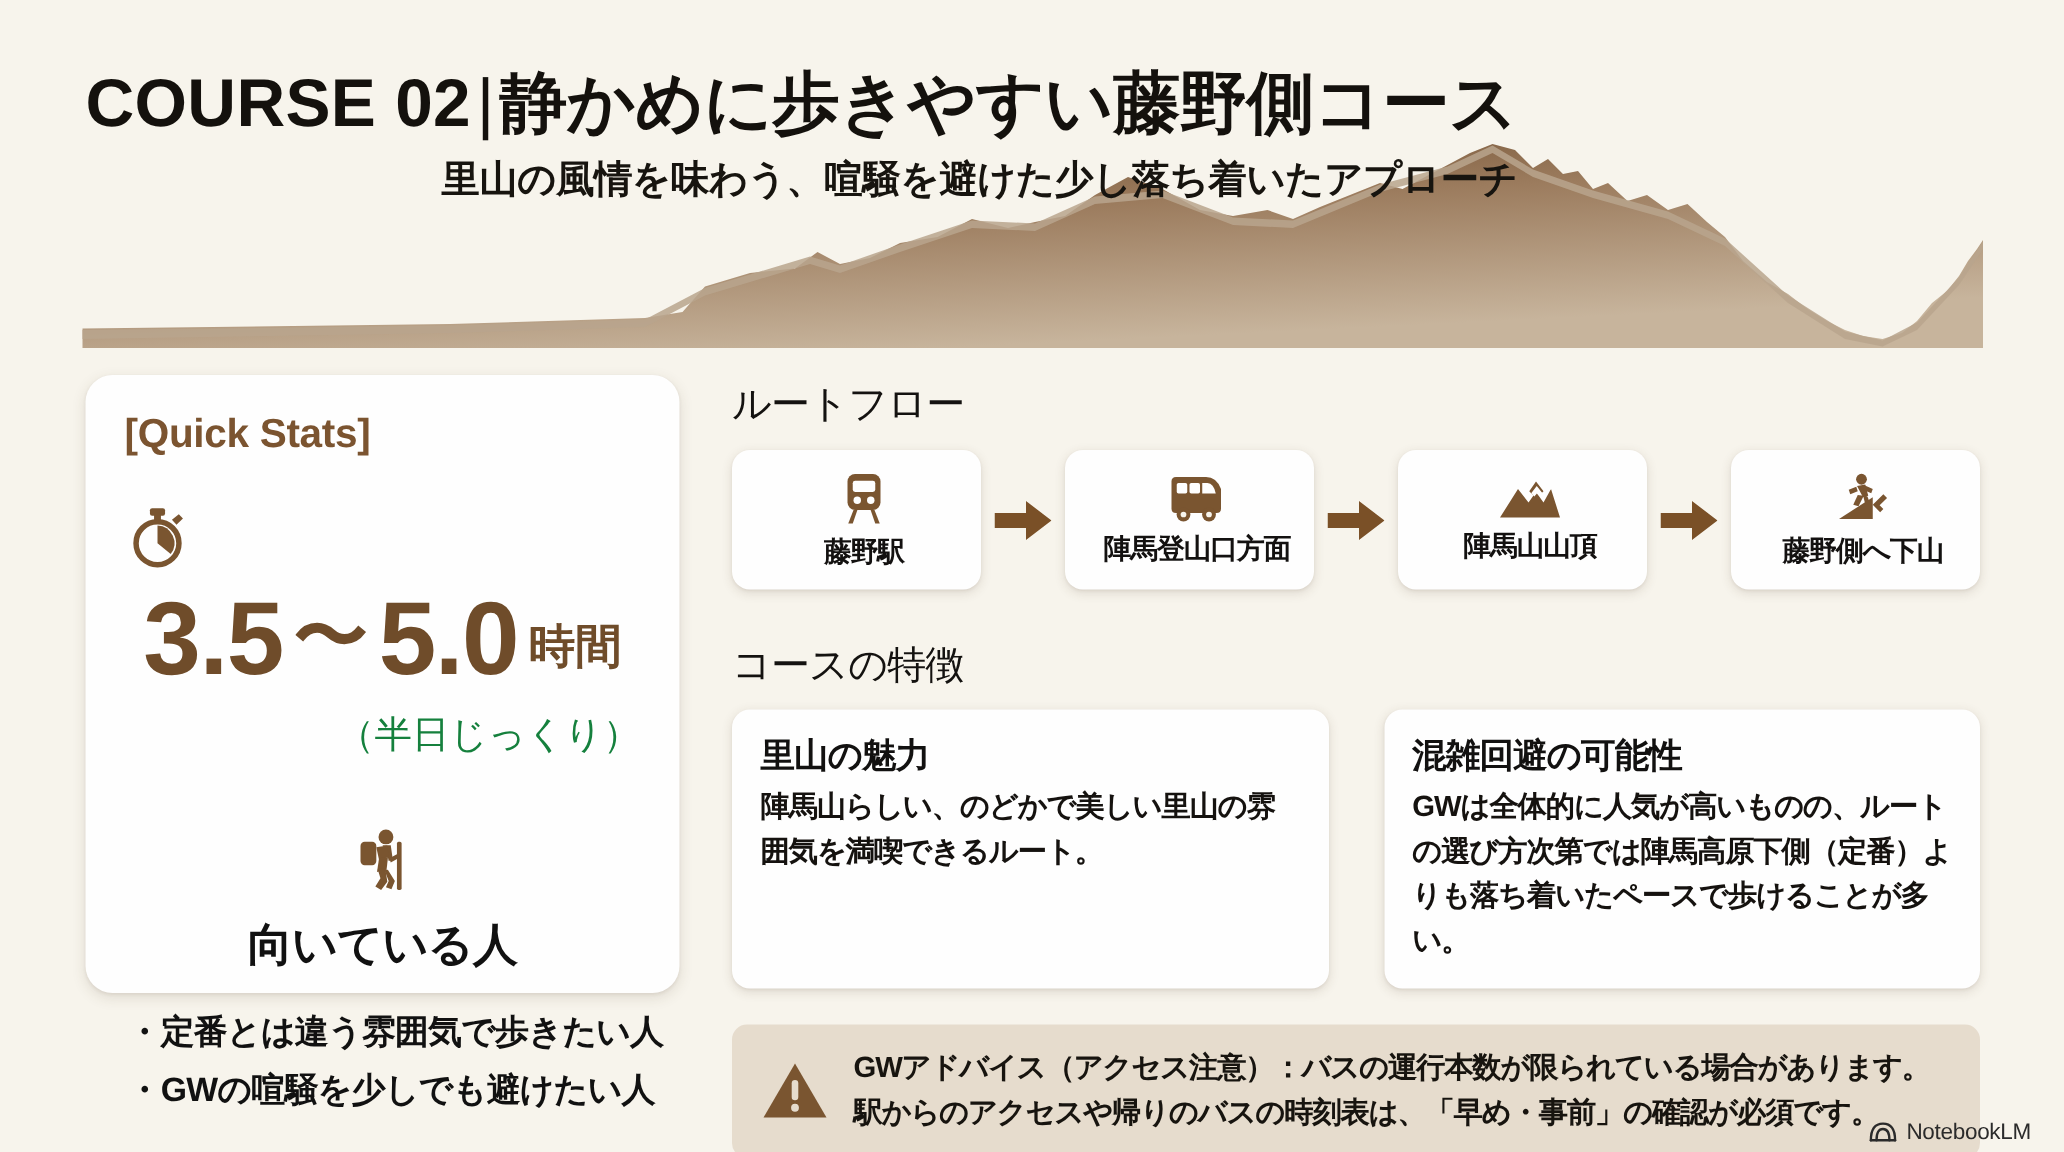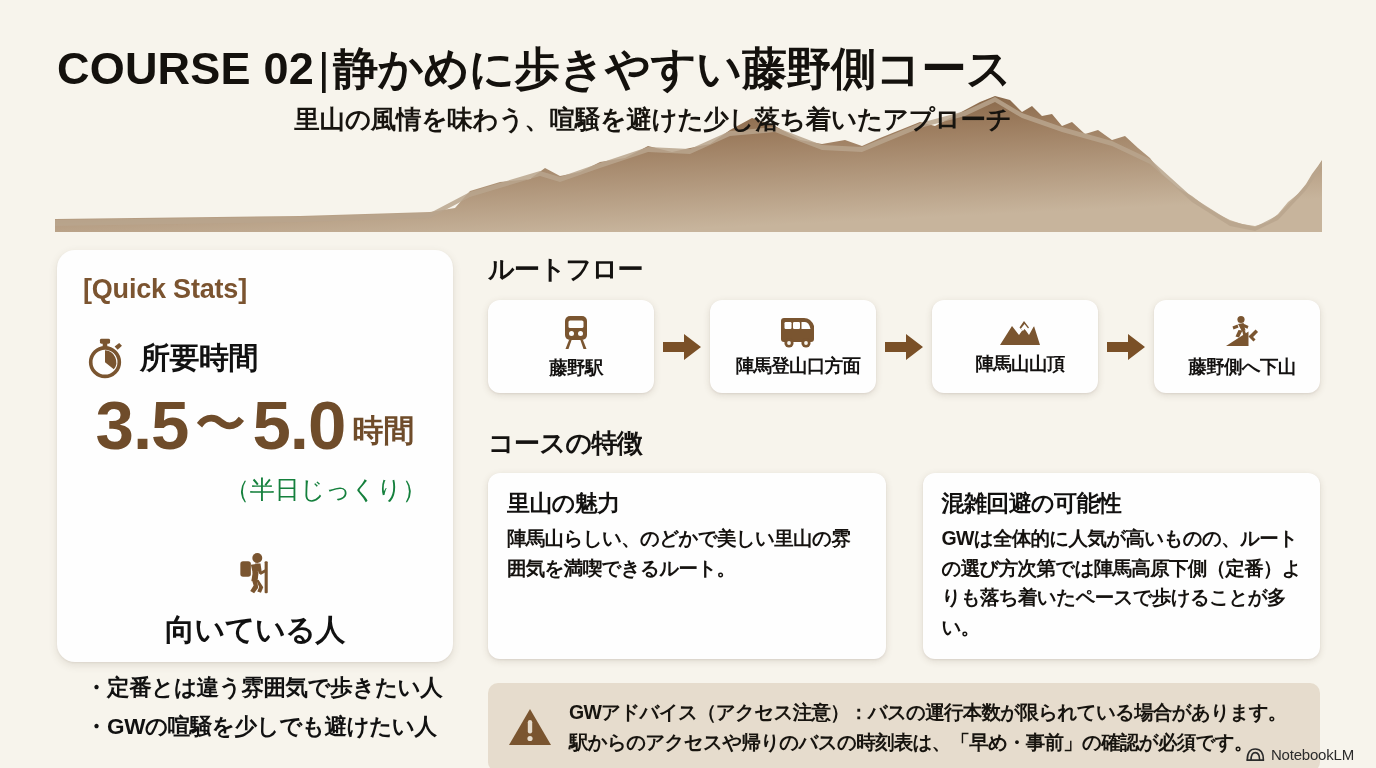--- a/index.html
+++ b/index.html
@@ -112,21 +112,21 @@
   }
 
   
   #right-col {
     position:absolute;
     left:488px; top:252px;
     width:832px;
   }
   .section-heading {
     font-size:26px;
-    font-weight:700;
+    font-weight:400;
     color:#141210;
     letter-spacing:-0.6px;
   }
 
   
   #route-flow {
     margin-top:13px;
     display:flex;
     align-items:center;
     gap:0;
@@ -321,21 +321,20 @@
     <div class="stat-head" id="duration-head">
       <span>
         <svg width="44" height="44" viewBox="0 0 48 48" aria-hidden="true">
           <rect x="18.5" y="3" width="11" height="5.5" rx="1.6" fill="#7a5530"></rect>
           <rect x="21.5" y="6" width="5" height="6" fill="#7a5530"></rect>
           <path d="M34.5 11.5 L39.5 7.5 L42.5 10.5 L37.8 15" fill="#7a5530"></path>
           <circle cx="24" cy="28.5" r="15.6" fill="none" stroke="#7a5530" stroke-width="4"></circle>
           <path d="M24 28.5 L24 15.6 A12.9 12.9 0 0 1 33.6 36.4 Z" fill="#7a5530"></path>
         </svg>
       </span>
-      <span class="stat-head-label">所要時間</span>
     </div>
 
     <div id="duration-value">
       <span class="big">3.5</span><span class="tilde">〜</span><span class="big">5.0</span><span class="unit">時間</span>
     </div>
     <div id="duration-note">（半日じっくり）</div>
 
     <div class="stat-head" id="audience-head">
       <span>
         <svg width="44" height="46" viewBox="0 0 48 50" aria-hidden="true">

